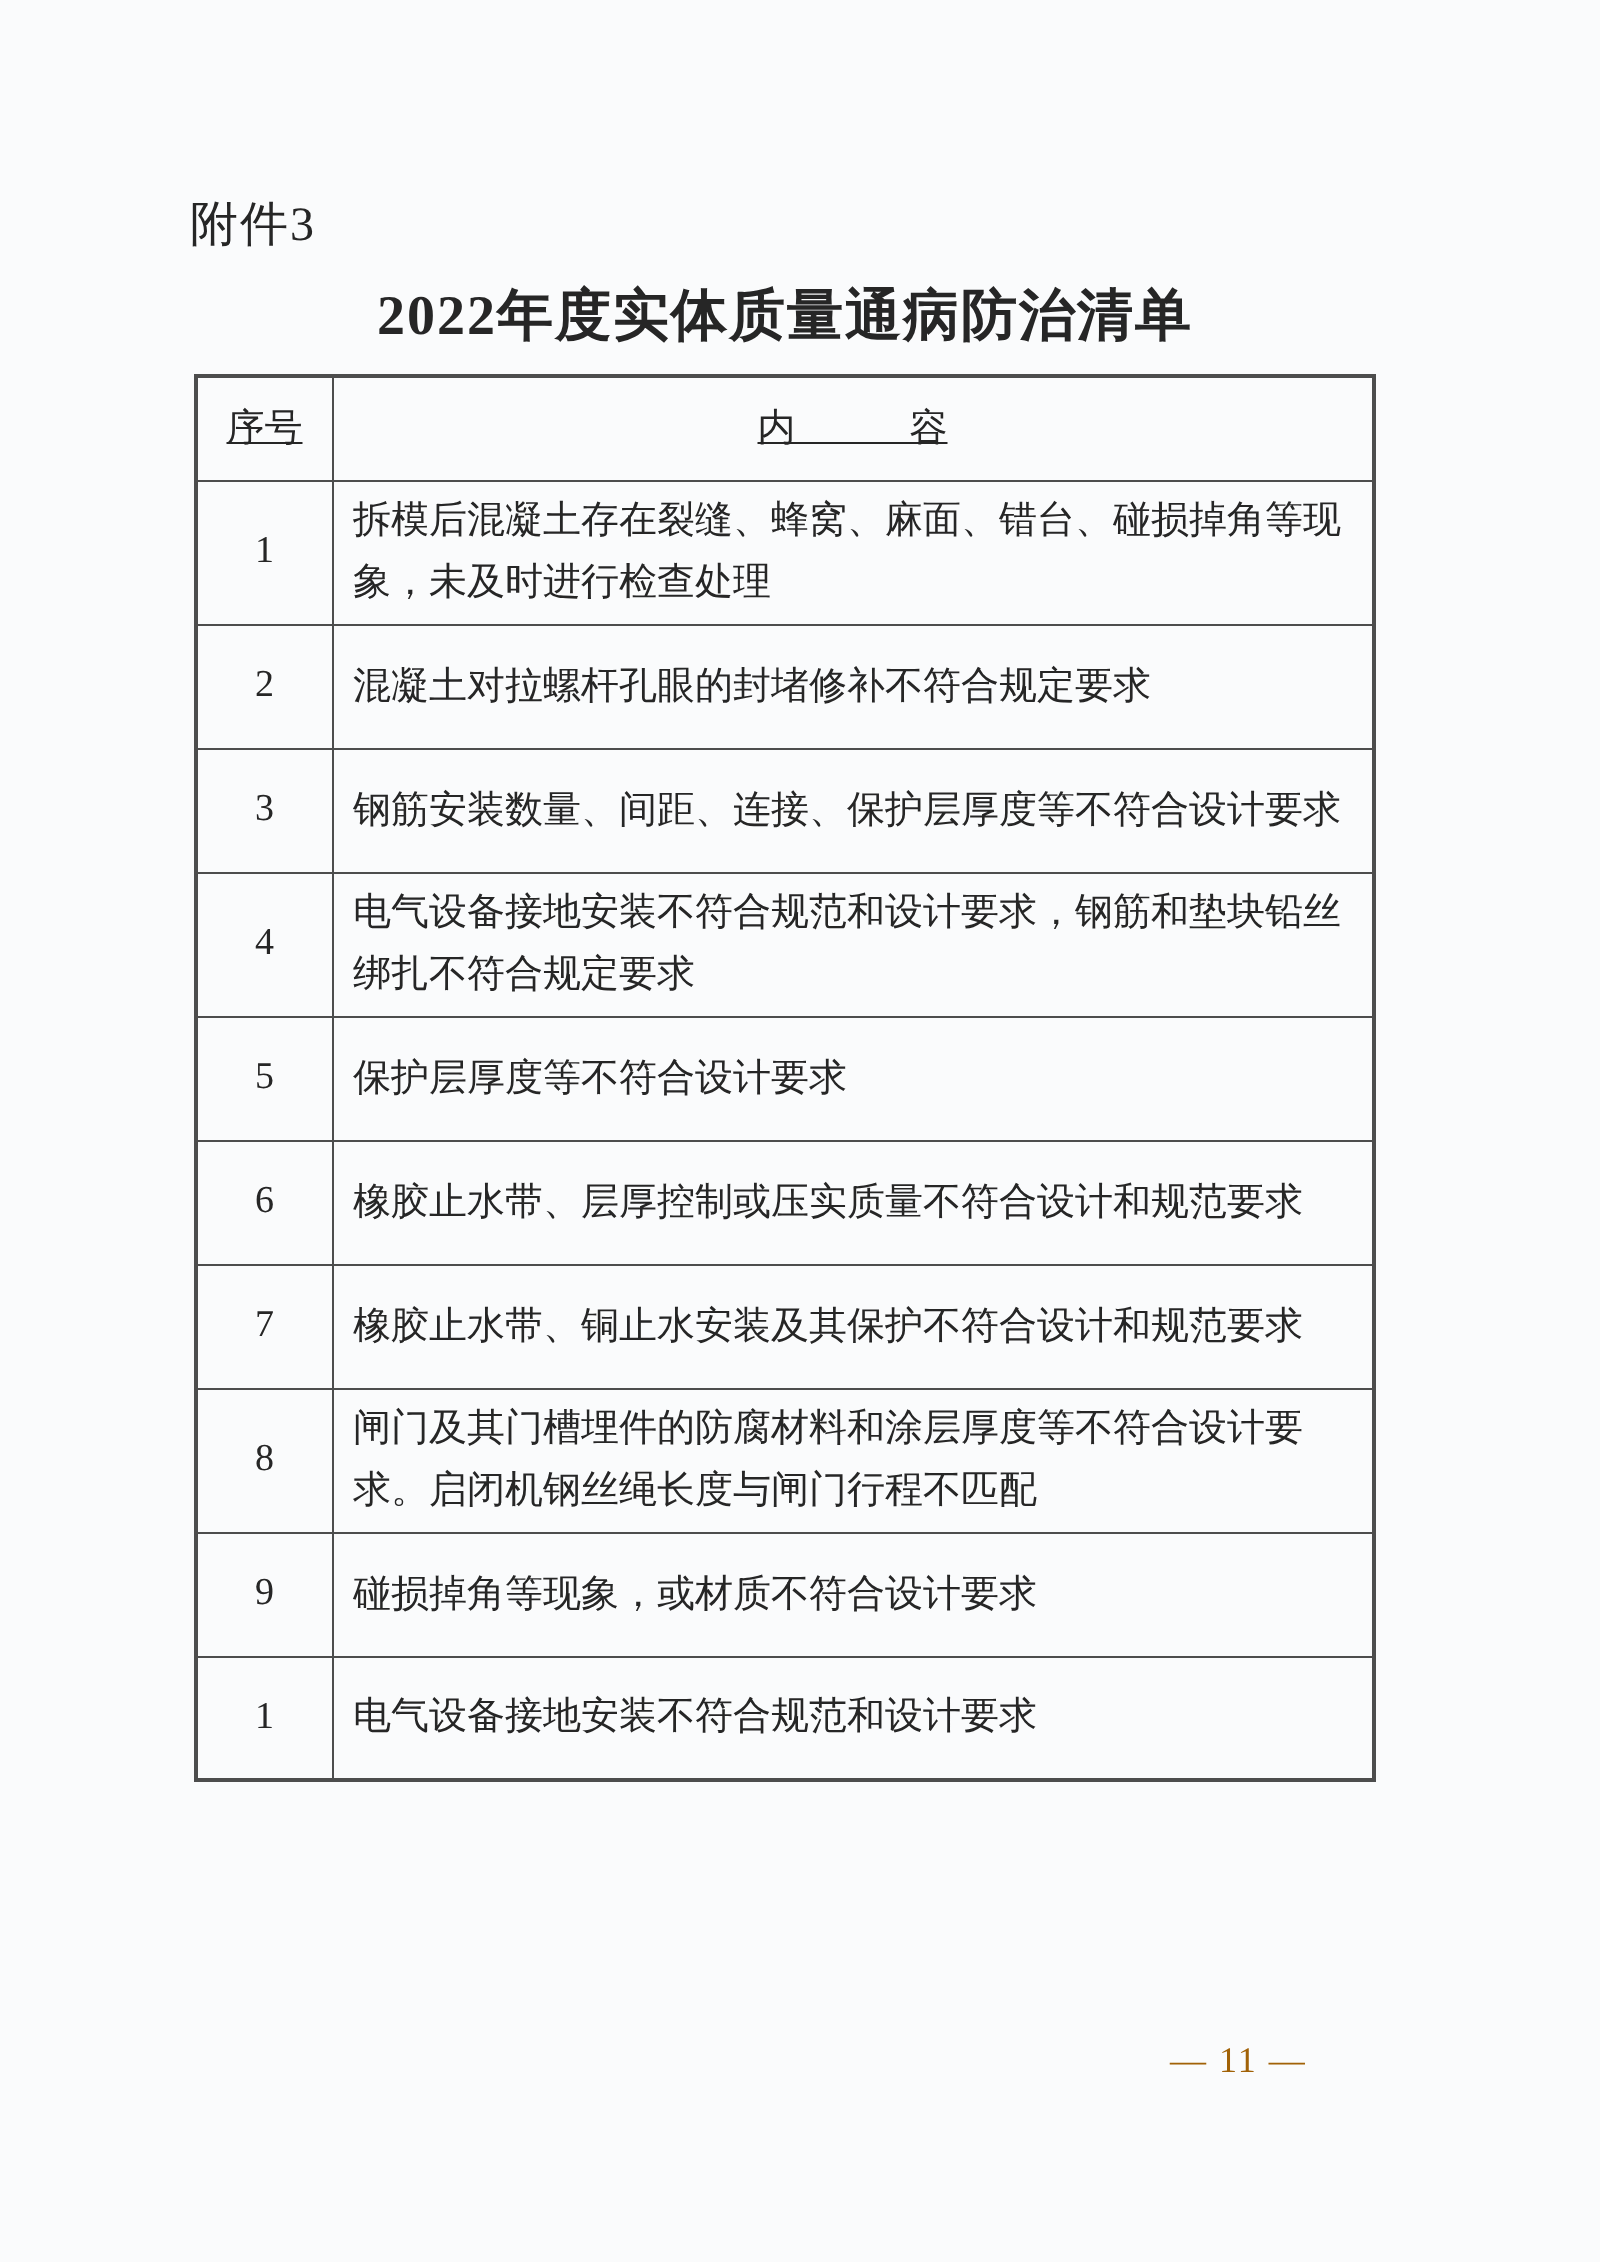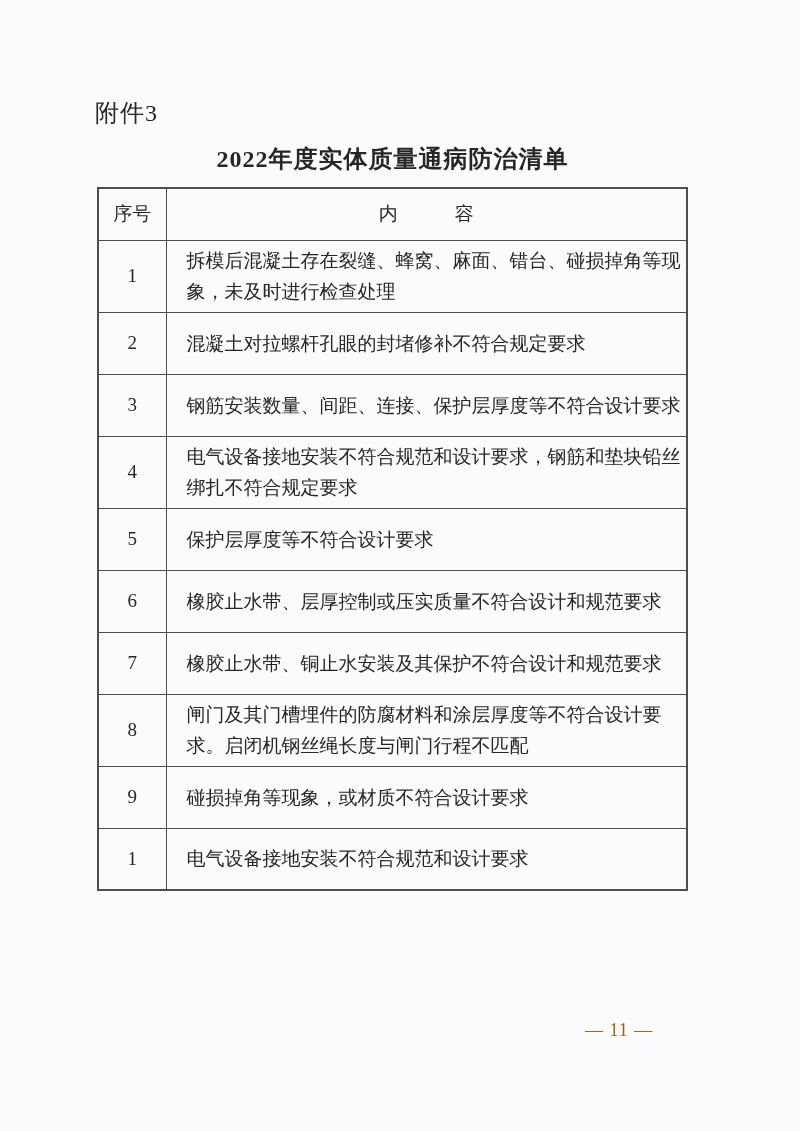--- a/index.html
+++ b/index.html
@@ -23,21 +23,21 @@
     line-height: 27px;
     letter-spacing: 1px;
   }
   .doc-title {
     position: absolute;
     left: 97px;
     top: 144px;
     width: 591px;
     margin: 0;
     text-align: center;
-    font-size: 24px;
+    font-size: 28px;
     font-weight: bold;
     letter-spacing: 1px;
     line-height: 30px;
   }
   table.defects-table {
     position: absolute;
     left: 97px;
     top: 187px;
     width: 591px;
     border-collapse: collapse;
@@ -54,26 +54,27 @@
   .defects-table col.c-no { width: 68px; }
   .defects-table thead tr { height: 52px; }
   .defects-table tr.row-tall { height: 72px; }
   .defects-table tr.row-short { height: 62px; }
   .cell-no {
     text-align: center;
     padding: 0;
   }
   .cell-content {
     text-align: left;
-    padding: 2px 4px 2px 20px;
+    padding: 2px 4px 2px 10px;
     line-height: 31px;
   }
   .header-no, .header-content {
     text-align: center;
     padding: 12px;
+    text-decoration: underline;
   }
   .page-number {
     position: absolute;
     top: 1020px;
     left: 585px;
     font-size: 18px;
     letter-spacing: 1px;
     color: #a16207;
   }
 </style>

